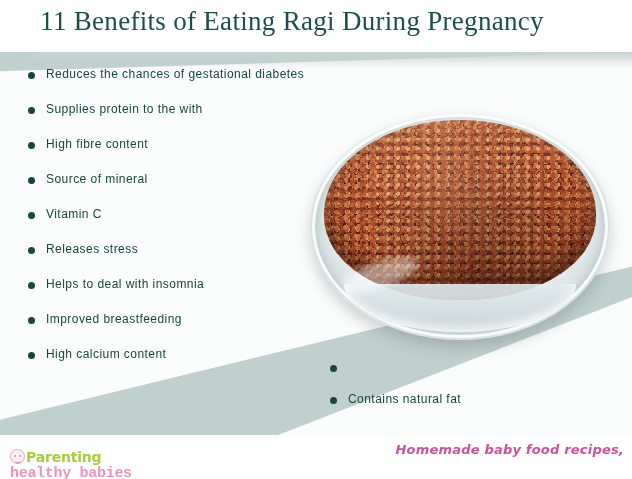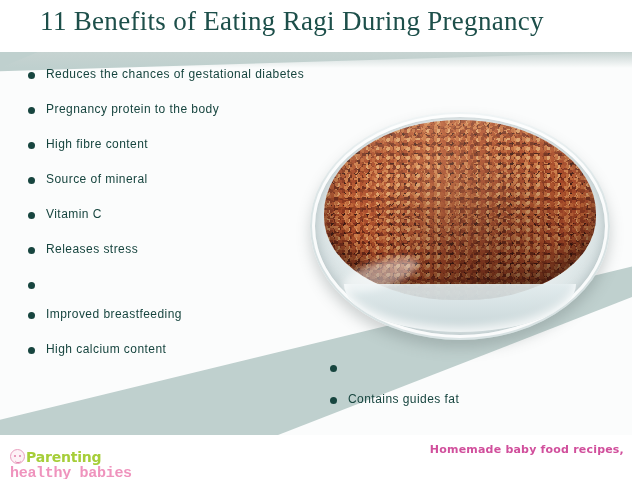--- a/index.html
+++ b/index.html
@@ -242,22 +242,23 @@
     font-size:15px;
     font-weight:700;
     color:#ef93bd;
     letter-spacing:-0.3px;
     margin-top:2px;
   }
   .tagline {
     position:absolute;
     right:8px; top:8px;
     font-family:"DejaVu Sans", sans-serif;
-    font-size:11px;
+    font-size:13px;
     font-weight:700;
+    font-style:italic;
     color:#d14f9c;
     line-height:14px;
     letter-spacing:0.2px;
   }
 </style>
 </head>
 <body>
 
 <div id="poster">
 
@@ -281,58 +282,59 @@
     </div>
   </div>
 
   <div class="col col-left">
     <div class="bullet-row">
       <span class="dot"></span>
       <span class="bullet-text">Reduces the chances of gestational diabetes</span>
     </div>
     <div class="bullet-row">
       <span class="dot"></span>
-      <span class="bullet-text">Pregnancy protein to the body</span>
+      <span class="bullet-text">Supplies protein to the with</span>
     </div>
     <div class="bullet-row">
       <span class="dot"></span>
       <span class="bullet-text">High fibre content</span>
     </div>
     <div class="bullet-row">
       <span class="dot"></span>
       <span class="bullet-text">Source of mineral</span>
     </div>
     <div class="bullet-row">
       <span class="dot"></span>
       <span class="bullet-text">Vitamin C</span>
     </div>
     <div class="bullet-row">
       <span class="dot"></span>
       <span class="bullet-text">Releases stress</span>
     </div>
     <div class="bullet-row">
       <span class="dot"></span>
+      <span class="bullet-text">Helps to deal with insomnia</span>
     </div>
     <div class="bullet-row">
       <span class="dot"></span>
       <span class="bullet-text">Improved breastfeeding</span>
     </div>
     <div class="bullet-row">
       <span class="dot"></span>
       <span class="bullet-text">High calcium content</span>
     </div>
   </div>
 
   <div class="col col-right">
     <div class="bullet-row">
       <span class="dot"></span>
     </div>
     <div class="bullet-row">
       <span class="dot"></span>
-      <span class="bullet-text">Contains guides fat</span>
+      <span class="bullet-text">Contains natural fat</span>
     </div>
   </div>
 
   <div class="footer">
     <div class="logo">
       <div class="logo-row1">
         <span class="baby-icon"></span>
         <span class="logo-parenting">Parenting</span>
       </div>
       <div class="logo-healthy">healthy babies</div>

